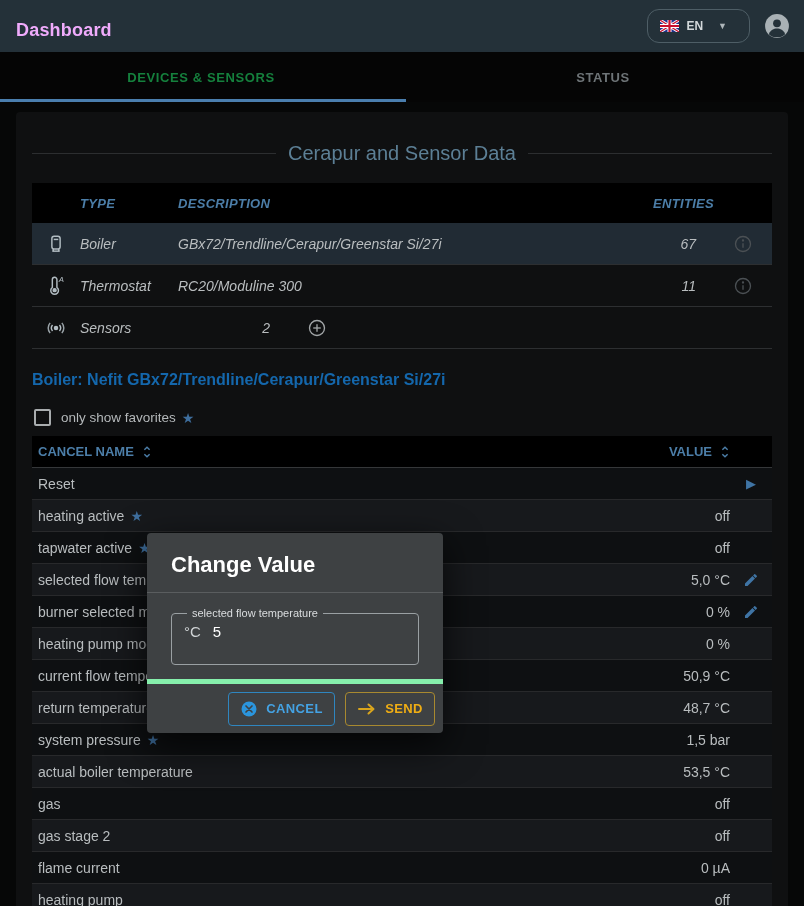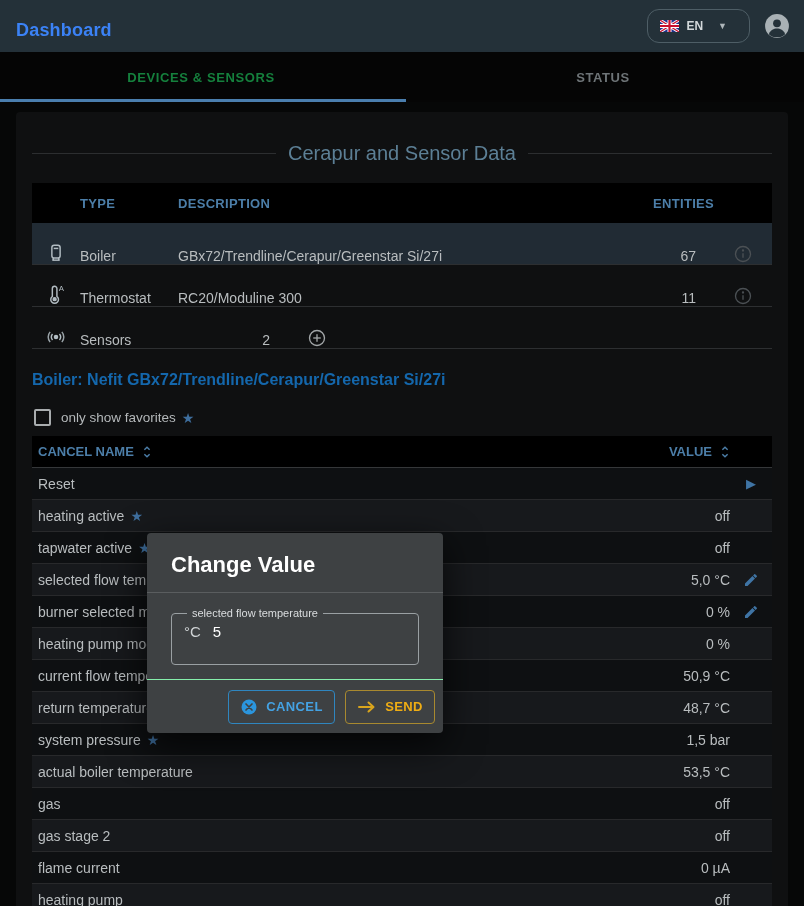--- a/index.html
+++ b/index.html
@@ -3,21 +3,21 @@
 <meta charset="utf-8">
 <style>
   * { margin:0; padding:0; box-sizing:border-box; }
   html,body { background:#060707; }
   body { font-family:"Liberation Sans", sans-serif; color:#b9bdbf; }
   .page { position:relative; width:804px; height:906px; overflow:hidden; background:#060707; margin:0 auto; }
 
   
   .appbar { height:52px; background:#243139; display:flex; align-items:center; padding:0 14px 0 16px;
             box-shadow:0 2px 4px rgba(0,0,0,.5); }
-  .appbar-title { font-size:18px; font-weight:700; color:#3b82f6; letter-spacing:.2px;margin-top:8px; }
+  .appbar-title { font-size:18px; font-weight:700; color:#f0abfc; letter-spacing:.2px;margin-top:8px; }
   .appbar-spacer { flex:1; }
   .lang-select { display:flex; align-items:center; gap:7px; border:1px solid #4e5e66; border-radius:12px;
                  height:34px; padding:0 22px 0 12px; margin-right:14px; cursor:pointer; background:transparent; }
   .lang-code { font-size:12px; color:#d3d8da; font-weight:700; }
   .caret { font-size:9px; color:#aeb6ba; margin-left:8px; }
   .avatar { width:26px; height:26px; }
 
   
   .tabs { height:50px; background:#050505; display:flex; position:relative; }
   .tab { width:50%; display:flex; align-items:center; justify-content:center; font-size:13px; font-weight:700;
@@ -28,24 +28,24 @@
 
   
   .panel { margin:10px 16px 0 16px; background:#0f1011; border-radius:4px 4px 0 0; padding:16px 16px 0 16px;
            height:794px; }
 
   .section-title { display:flex; align-items:center; margin:14px 0 18px 0; }
   .section-title .line { flex:1; height:1px; background:#2c2e30; }
   .section-title .text { padding:0 12px; font-size:20px; color:#5c7f95; }
 
   
-  .dev-table { width:740px; }
+  .dev-table { width:740px;font-style:italic; }
   .dev-head { display:flex; align-items:center; background:#000; height:40px; font-size:13px; font-weight:700;
               color:#4c7ea8; letter-spacing:.3px; }
-  .dev-row { display:flex; align-items:flex-end; height:42px; border-bottom:1px solid #2d2f31; font-size:14px;
+  .dev-row { display:flex; align-items:center; height:42px; border-bottom:1px solid #2d2f31; font-size:14px;
              color:#b9bdbf; cursor:pointer; }
   .dev-row.selected { background:#212b34; }
   .col-icon { width:48px; display:flex; justify-content:center; }
   .col-type { width:98px; }
   .col-desc { flex:1; }
   .col-ent  { width:110px; text-align:right; }
   .dev-row .col-ent { padding-right:18px; }
   .col-act  { width:58px; display:flex; justify-content:center; }
   .dev-icon { width:22px; height:22px; color:#b2bcc2; }
 
@@ -77,21 +77,21 @@
   
   .dialog { position:absolute; left:147px; top:533px; width:296px; height:200px; background:#3e4143;
             border-radius:4px; box-shadow:0 12px 38px rgba(0,0,0,.75); z-index:10; display:flex; flex-direction:column; }
   .dialog-title { padding:19px 24px 14px 24px; font-size:22px; font-weight:700; color:#fff; border-bottom:1px solid #5a5d5f; }
   .dialog-body { flex:1; padding:14px 24px; }
   .field { border:1px solid #9aa0a3; border-radius:4px; width:248px; height:58px; padding:0 12px; }
   .field legend { font-size:11px; color:#dadddf; padding:0 5px; margin-left:3px; }
   .field-value { display:flex; align-items:center; gap:12px; margin-top:4px; font-size:15px; }
   .unit { color:#cfd3d5; }
   .value-text { color:#fff; }
-  .dialog-actions { border-top:1px solid #86efac; height:56px; display:flex; align-items:center;
+  .dialog-actions { border-top:5px solid #86efac; height:56px; display:flex; align-items:center;
                     justify-content:flex-end; gap:10px; padding-right:8px; }
   .btn { display:flex; align-items:center; justify-content:center; gap:8px; height:34px; border-radius:4px;
          font-size:13px; font-weight:700; letter-spacing:.4px; cursor:pointer; background:transparent; }
   .btn-cancel { width:107px; border:1px solid #2f86c0; color:#44a2e3; }
   .btn-send { width:90px; border:1px solid #a8892f; color:#efad14; }
   .cancel-glyph { width:18px; height:18px; }
   .send-glyph { width:20px; height:14px; color:#d9a51d; }
 </style>
 </head>
 <body>

